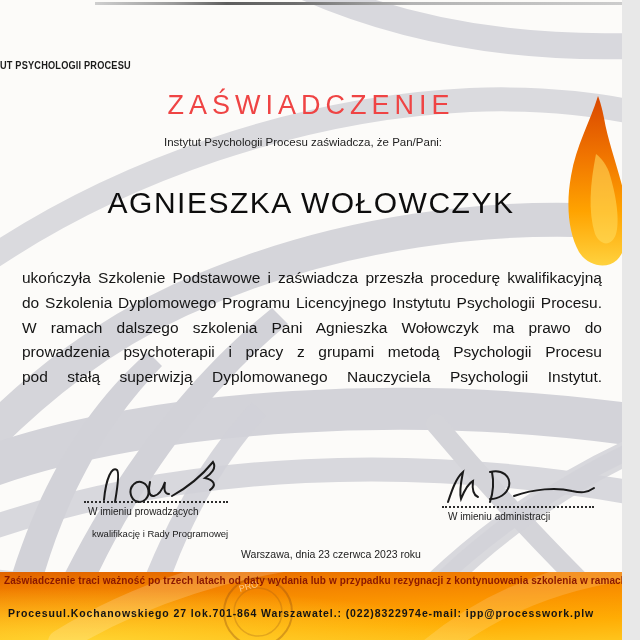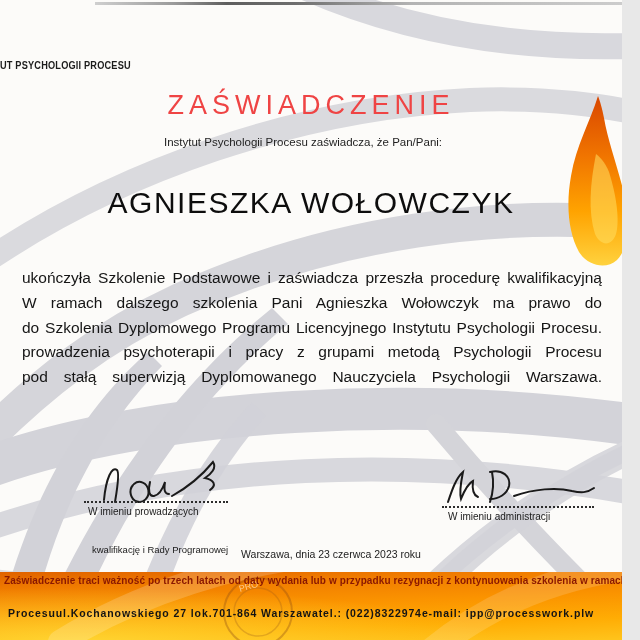--- a/index.html
+++ b/index.html
@@ -46,21 +46,21 @@
   }
   .sig-block{position:absolute;z-index:4;}
   .sig-scribble{position:absolute;}
   .dotted{
     position:absolute;border-bottom:2px dotted #2c2c2c;height:0;
   }
   .sig-label{
     position:absolute;font-size:10px;color:#1b1b1b;white-space:nowrap;
   }
   .sig-sublabel{
-    position:absolute;font-size:9.5px;color:#1b1b1b;white-space:nowrap;margin-top:16px;
+    position:absolute;font-size:9.5px;color:#1b1b1b;white-space:nowrap;
   }
   .date-line{
     position:absolute;top:548px;left:0;right:0;text-align:center;
     font-size:10.5px;color:#222;transform:translateX(20px);z-index:4;
   }
   .footer-band{
     position:absolute;left:0;right:0;top:572px;height:68px;z-index:5;overflow:hidden;
     background:
       radial-gradient(ellipse at 12% 105%, rgba(255,222,60,.8), rgba(255,222,60,0) 55%),
       linear-gradient(178deg,#e06200 0%,#f07c00 20%,#fb9400 48%,#ffac04 75%,#ffc41c 100%);
@@ -123,24 +123,24 @@
 
   <div class="scan-edge"></div>
   <div class="scan-header">UT PSYCHOLOGII PROCESU</div>
 
   <div class="title">ZAŚWIADCZENIE</div>
   <div class="subtitle">Instytut Psychologii Procesu zaświadcza, że Pan/Pani:</div>
   <div class="recipient">AGNIESZKA WOŁOWCZYK</div>
 
   <div class="body-text">
     <div class="body-line">ukończyła Szkolenie Podstawowe i zaświadcza przeszła procedurę kwalifikacyjną</div>
+    <div class="body-line">do Szkolenia Dyplomowego Programu Licencyjnego Instytutu Psychologii Procesu.</div>
     <div class="body-line">W ramach dalszego szkolenia Pani Agnieszka Wołowczyk ma prawo do</div>
-    <div class="body-line">do Szkolenia Dyplomowego Programu Licencyjnego Instytutu Psychologii Procesu.</div>
     <div class="body-line">prowadzenia psychoterapii i pracy z grupami metodą Psychologii Procesu</div>
-    <div class="body-line">pod stałą superwizją Dyplomowanego Nauczyciela Psychologii Warszawa.</div>
+    <div class="body-line">pod stałą superwizją Dyplomowanego Nauczyciela Psychologii Instytut.</div>
   </div>
 
   <div class="sig-block" style="left:78px;top:456px;width:220px;height:90px;">
     <div class="sig-scribble" style="left:8px;top:0;">
       <svg width="150" height="52" viewBox="0 0 150 52" fill="none" stroke="#1a1a1a" stroke-width="2" stroke-linecap="round">
         <path d="M18,44 C20,22 26,10 31,14 C34,17 31,34 29,46"></path>
         <path d="M48,28 a9,10 0 1 1 -1,1"></path>
         <path d="M64,26 c-2,8 -1,15 4,14 c5,-1 9,-8 11,-14 c-1,7 -1,12 4,12"></path>
         <path d="M86,40 C104,30 118,17 127,6 C131,12 125,18 119,22 C128,24 131,29 124,34"></path>
       </svg>

